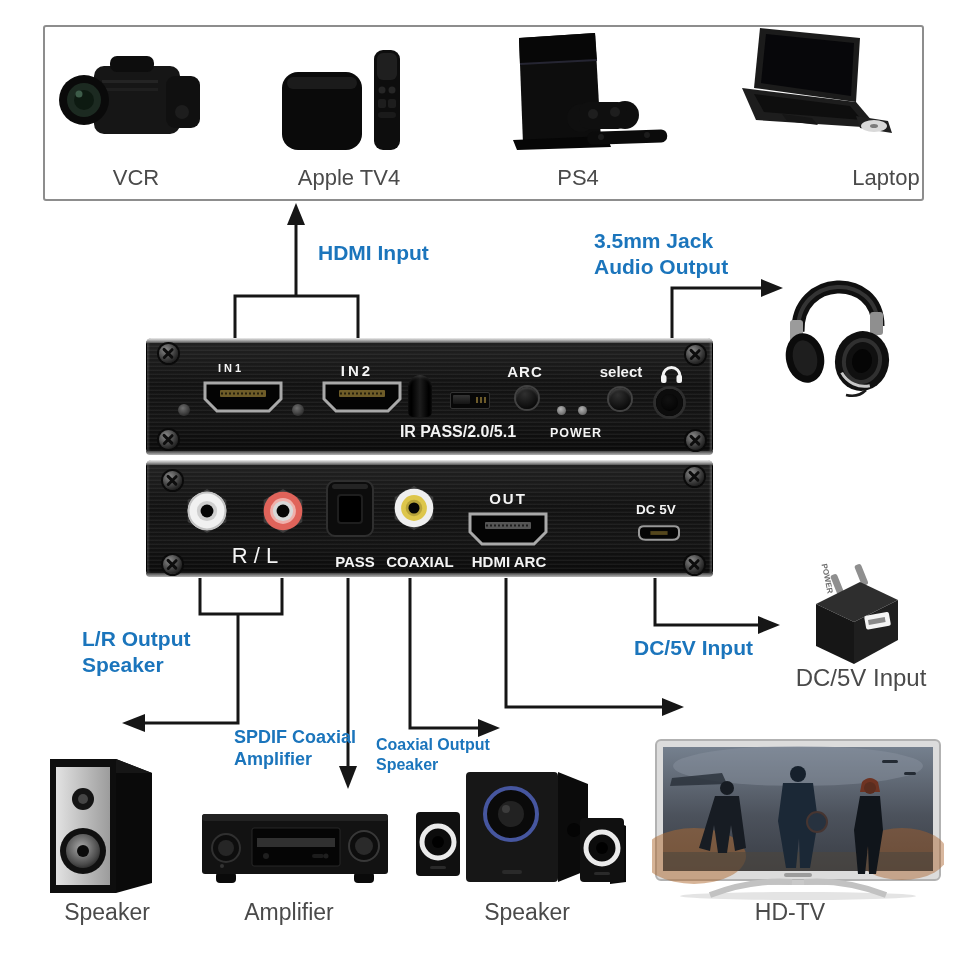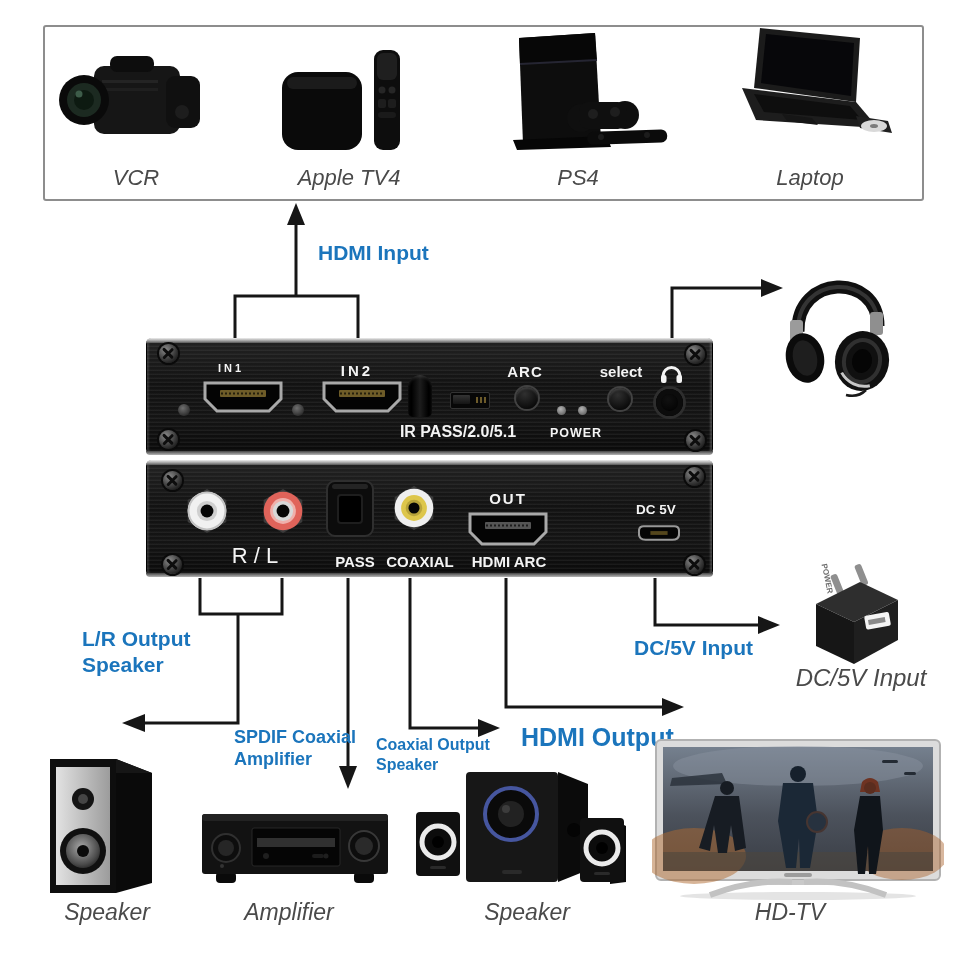--- a/index.html
+++ b/index.html
@@ -16,21 +16,21 @@
 
   
   .source-box{
     position:absolute;left:43px;top:25px;width:877px;height:172px;
     border:2px solid #8d8d8d;border-radius:3px;background:#fff;
   }
 
   
   .gcap{
     position:absolute;color:var(--gray);white-space:nowrap;
-    transform:translateX(-50%);font-weight:400;font-style:italic;
+    transform:translateX(-50%);font-weight:400;
   }
   .gcap.top{font-size:22px;top:165px;}
   .gcap.bottom{font-size:23px;top:899px;}
 
   
   .blab{
     position:absolute;color:var(--accent);font-weight:bold;line-height:1.22;
     white-space:nowrap;
   }
 
@@ -172,41 +172,44 @@
     <polygon points="16,66 112,78 124,92 26,84" fill="#0e0e0e"></polygon>
     <polygon points="44,86 74,90 80,97 49,93" fill="#161616"></polygon>
     <polygon points="118,88 150,93 154,105 122,100" fill="#202020"></polygon>
     <ellipse cx="136" cy="98" rx="13" ry="6" fill="#d9d9d9"></ellipse>
     <ellipse cx="136" cy="98" rx="4" ry="2" fill="#7b7b7b"></ellipse>
   </svg>
 
   <div class="gcap top" style="left:136px">VCR</div>
   <div class="gcap top" style="left:349px">Apple TV4</div>
   <div class="gcap top" style="left:578px">PS4</div>
-  <div class="gcap top" style="left:810px">Laptop</div>
+  <div class="gcap top" style="left:886px">Laptop</div>
 
   <div class="blab" style="left:318px;top:240px;font-size:21px">HDMI Input</div>
 
+  <div class="blab" style="left:594px;top:228px;font-size:21px">
+    <span style="display:block">3.5mm Jack</span>
+    <span style="display:block">Audio Output</span>
+  </div>
 
   <div class="blab" style="left:82px;top:626px;font-size:21px">
     <span style="display:block">L/R Output</span>
     <span style="display:block">Speaker</span>
   </div>
 
   <div class="blab" style="left:234px;top:727px;font-size:18px">
     <span style="display:block">SPDIF Coaxial</span>
     <span style="display:block">Amplifier</span>
   </div>
 
   <div class="blab" style="left:376px;top:735px;font-size:16px">
     <span style="display:block">Coaxial Output</span>
     <span style="display:block">Speaker</span>
   </div>
 
-  <div class="blab" style="left:521px;top:722px;font-size:25px">HDMI Output</div>
 
   <div class="blab" style="left:634px;top:635px;font-size:21px">DC/5V Input</div>
 
   <div class="panel" style="top:338px">
     <div class="edge-top"></div>
     <div class="edge-bot"></div>
     <div class="screw" style="left:13px;top:6px"></div>
     <div class="screw" style="left:13px;top:92px"></div>
     <div class="screw" style="left:540px;top:7px"></div>
     <div class="screw" style="left:540px;top:93px"></div>

